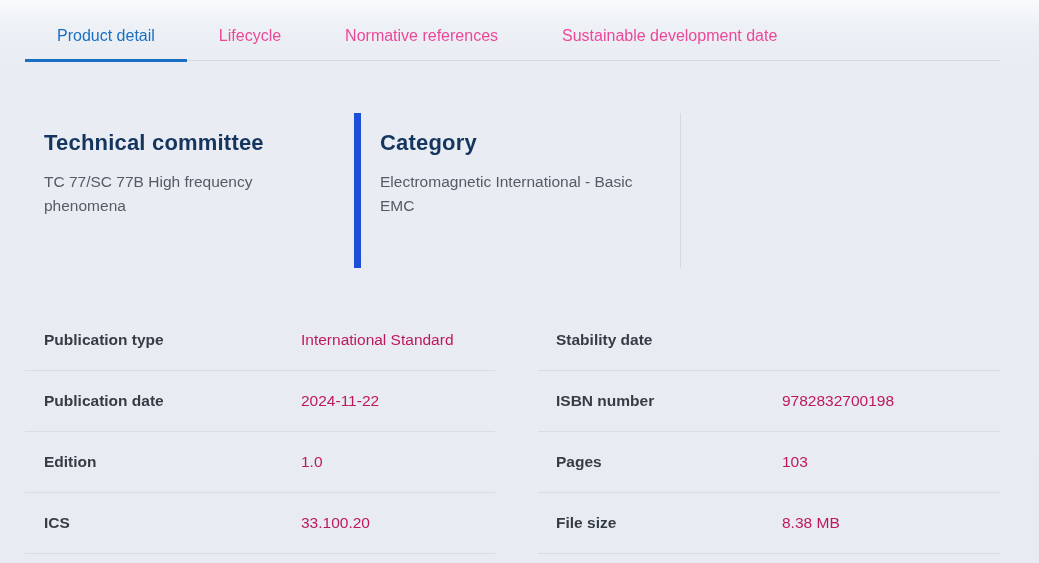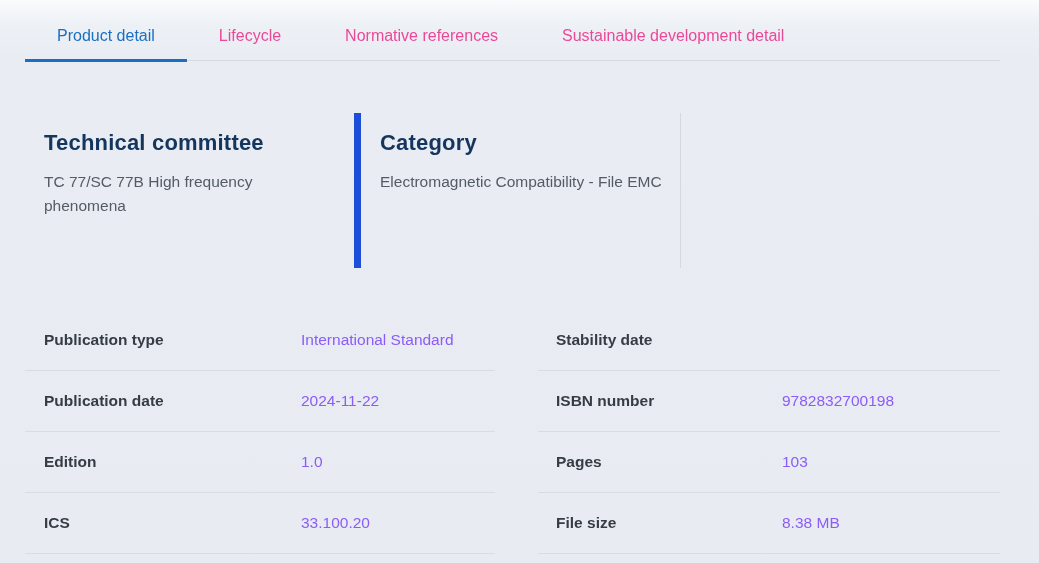--- a/index.html
+++ b/index.html
@@ -65,50 +65,50 @@
   .dtable.right{width:462px;}
   .drow{
     box-sizing:border-box;
     height:61px;
     display:grid;align-items:center;
     border-bottom:1px solid #d9dce2;
   }
   .dtable.left  .drow{padding-left:19px;grid-template-columns:211px 1fr;gap:46px;}
   .dtable.right .drow{padding-left:18px;grid-template-columns:226px 1fr;}
   .dlabel{font-size:15.5px;font-weight:700;color:#363c44;}
-  .dvalue{font-size:15.5px;color:#8b5cf6;}
+  .dvalue{font-size:15.5px;color:#be185d;}
 </style>
 </head>
 <body>
 
 <div class="page">
 
   <div class="tabbar">
     <div class="tab active">
       <span>Product detail</span>
     </div>
     <div class="tab">
       <span>Lifecycle</span>
     </div>
     <div class="tab">
       <span>Normative references</span>
     </div>
     <div class="tab">
-      <span>Sustainable development detail</span>
+      <span>Sustainable development date</span>
     </div>
   </div>
 
   <div class="info-row">
     <div class="info-col c1">
       <h2 class="info-title">Technical committee</h2>
       <p class="info-sub">TC 77/SC 77B High frequency phenomena</p>
     </div>
     <div class="info-col c2">
       <h2 class="info-title">Category</h2>
-      <p class="info-sub">Electromagnetic Compatibility - File EMC</p>
+      <p class="info-sub">Electromagnetic International - Basic EMC</p>
     </div>
     <div class="info-col c3"></div>
   </div>
 
   <div class="tables">
 
     <div class="dtable left">
       <div class="drow">
         <span class="dlabel">Publication type</span>
         <span class="dvalue">International Standard</span>

